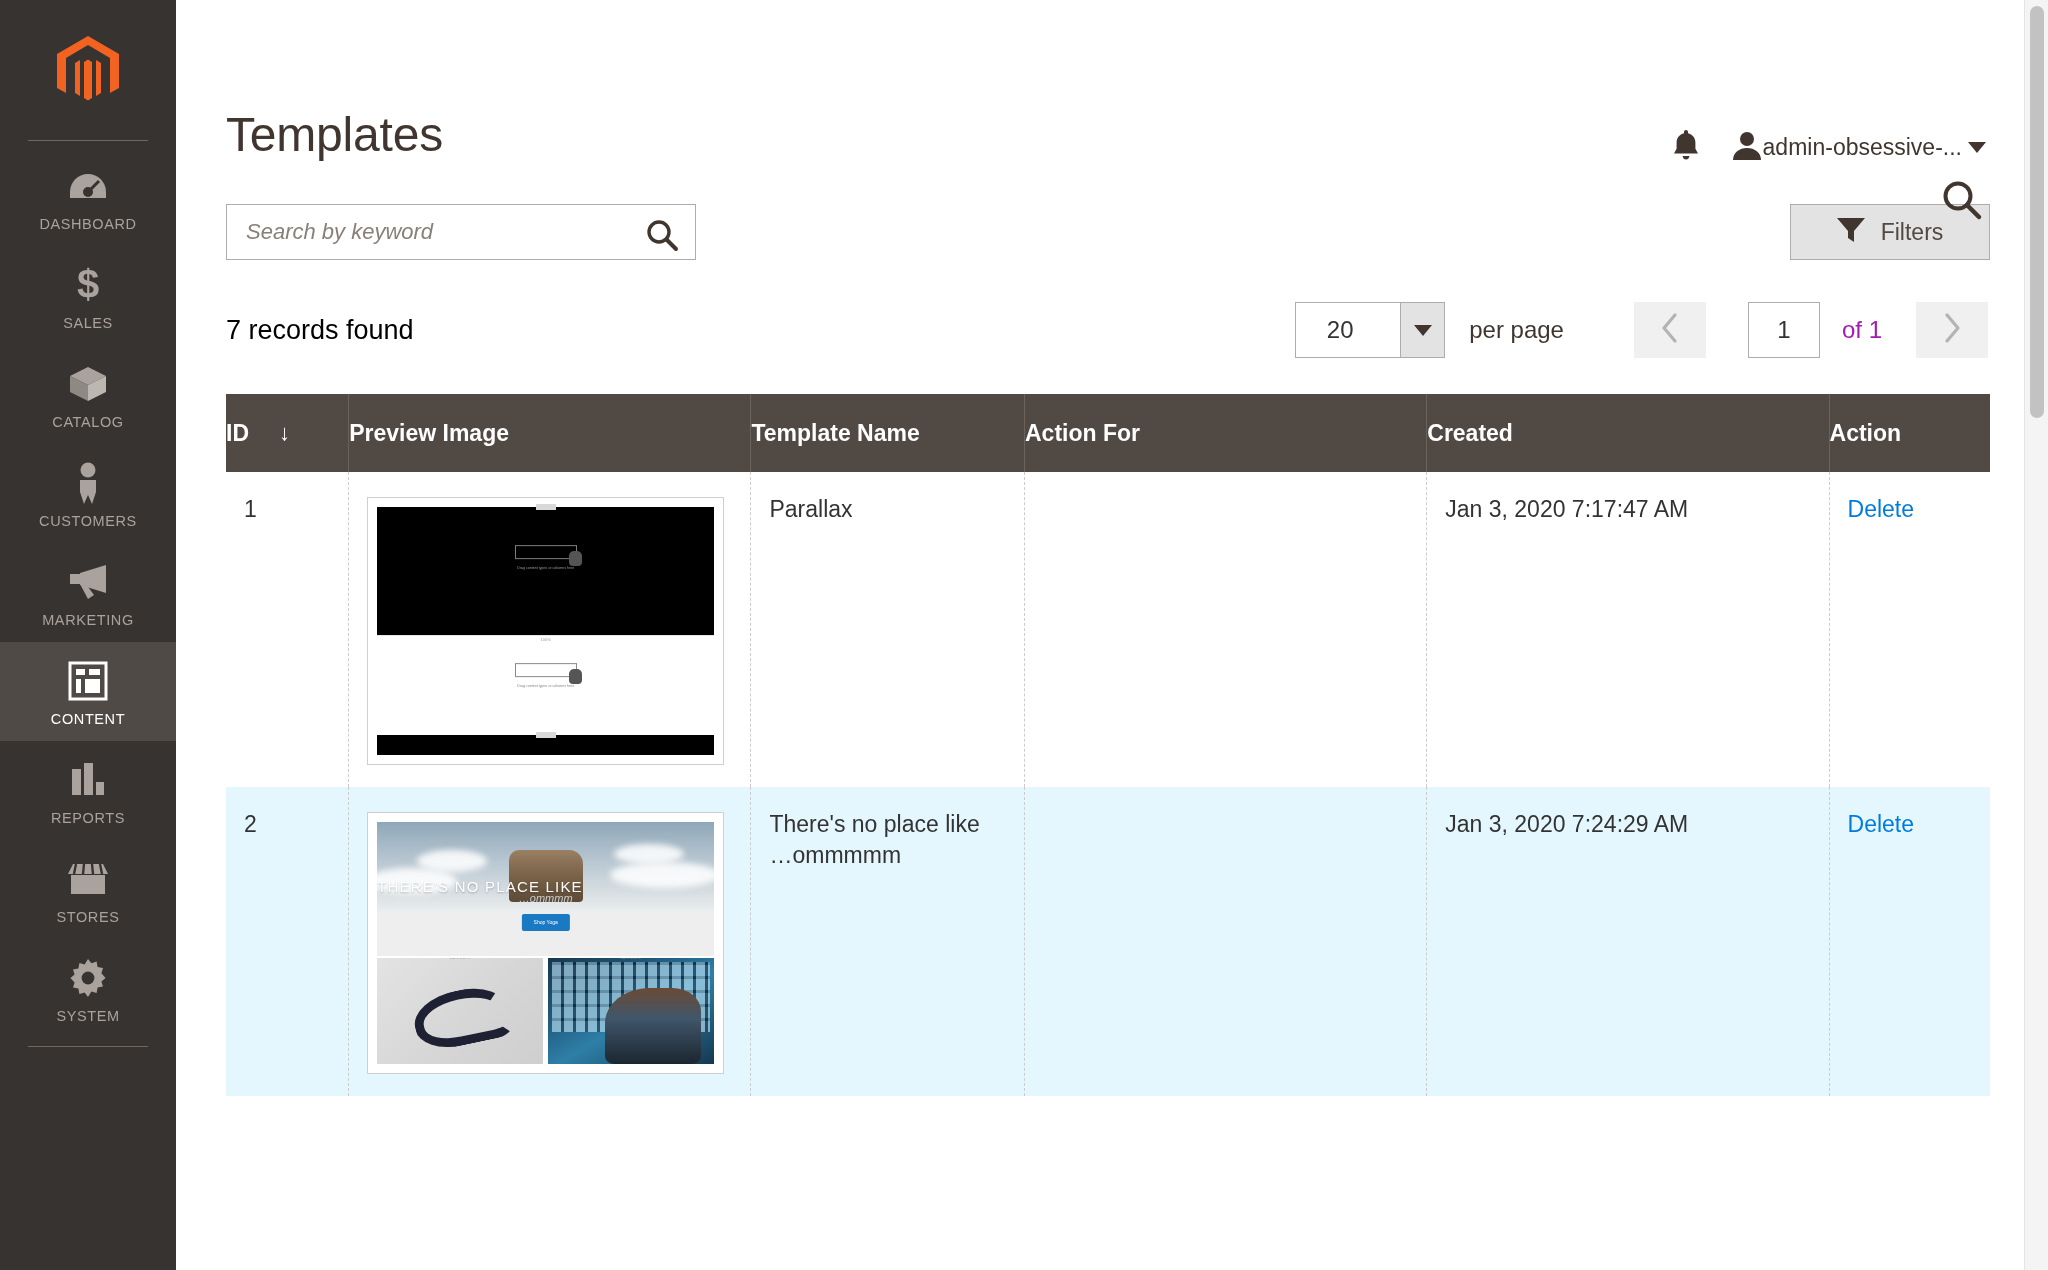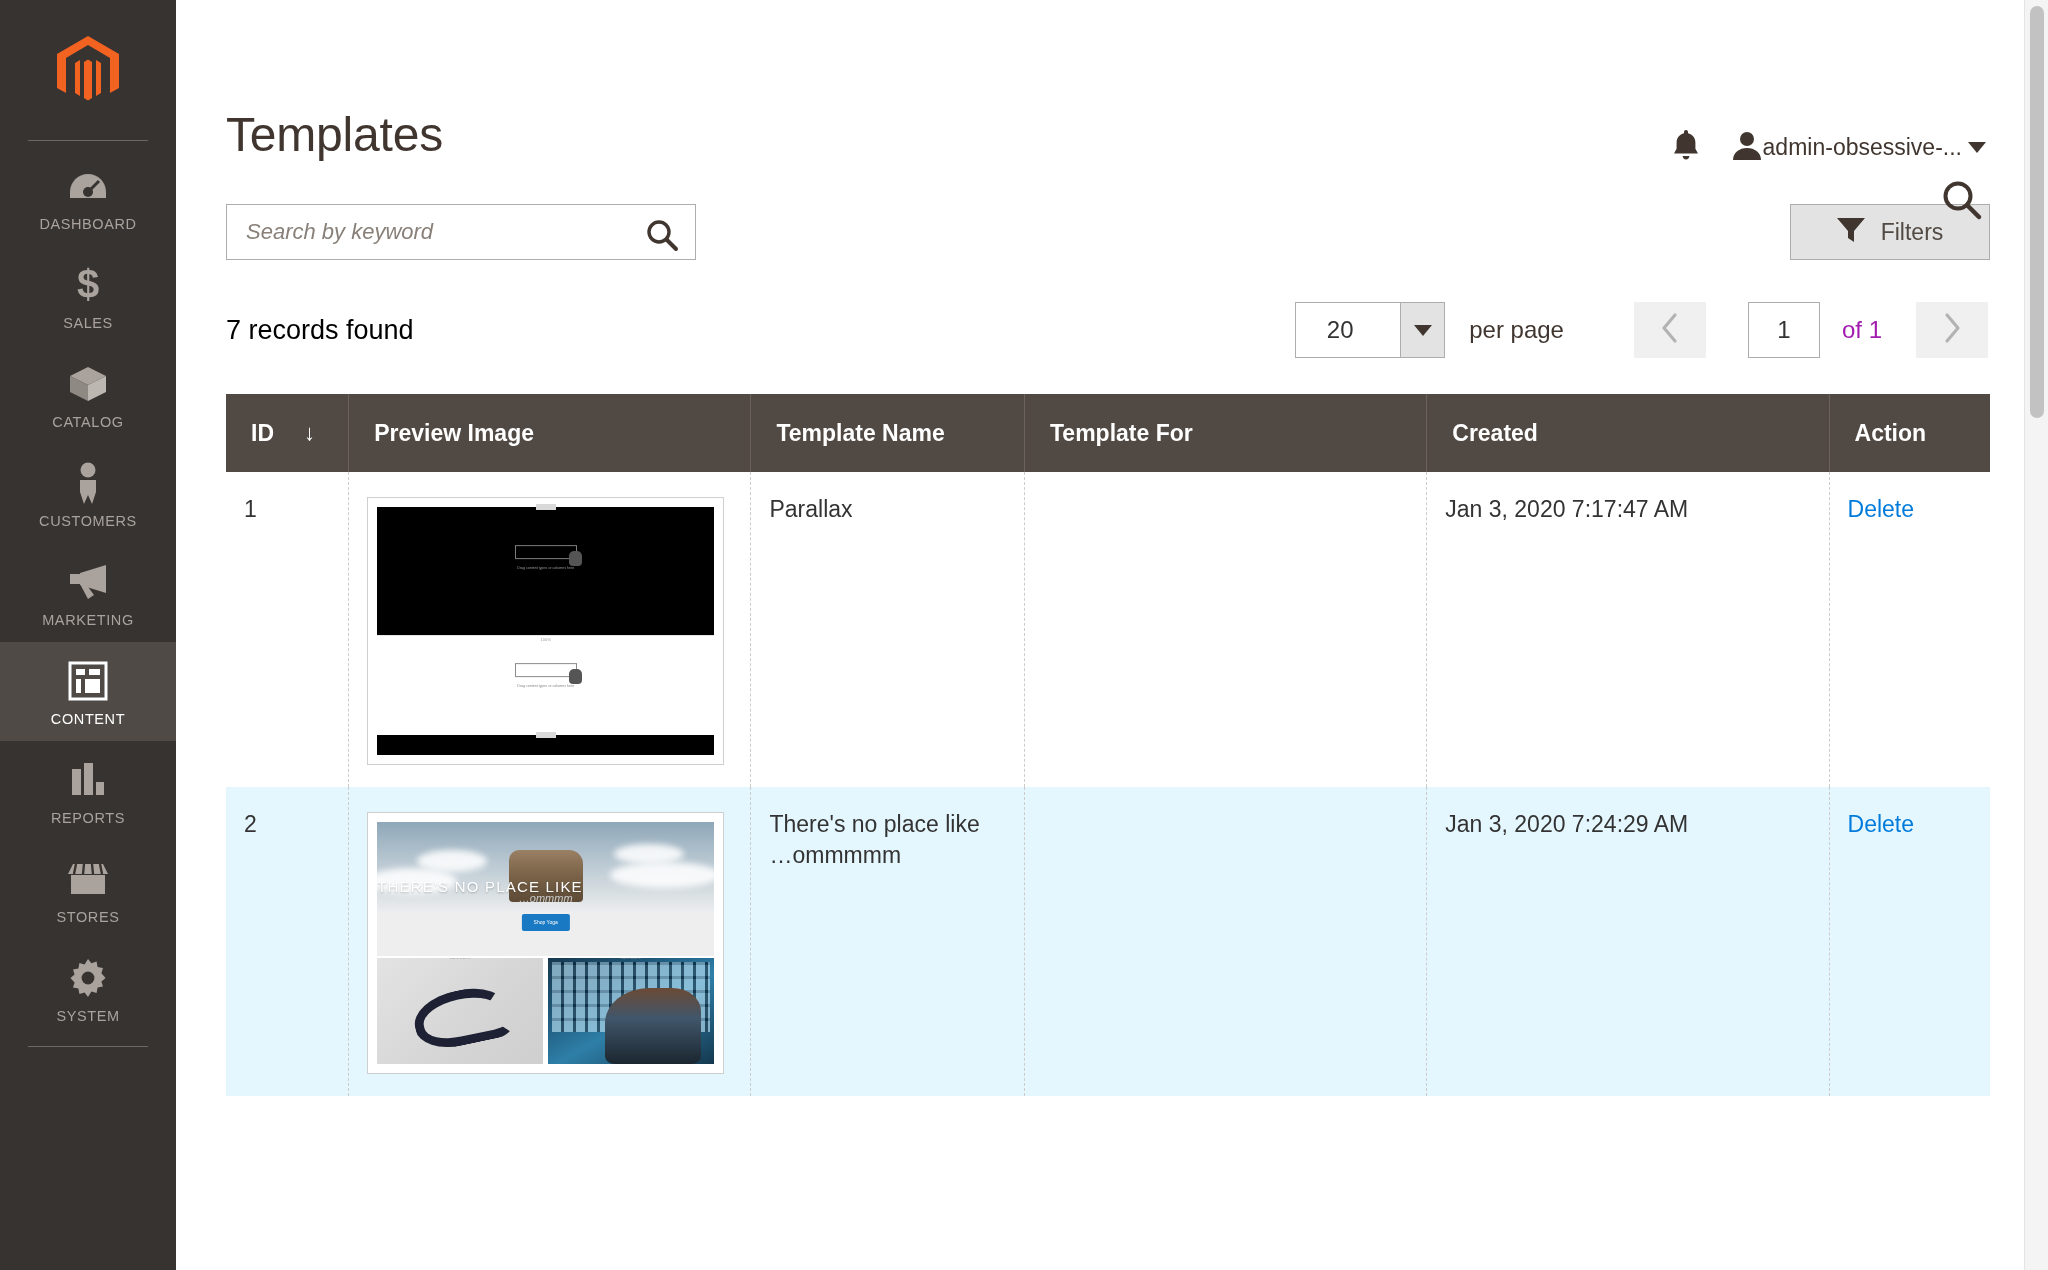--- a/index.html
+++ b/index.html
@@ -136,21 +136,21 @@
     width: 72px; height: 56px; border: 1px solid #adadad; background: #fff;
     display: flex; align-items: center; justify-content: center;
     margin-left: 42px; font-size: 24px; color: #333;
   }
   .pg-of { font-size: 24px; color: #a21caf; margin: 0 34px 0 22px; }
 
   
   .grid { width: 100%; margin-top: 36px; border-collapse: collapse; table-layout: fixed; }
   .grid th {
     background: #514943; color: #ffffff; text-align: left;
-    font-size: 23px; font-weight: 700; padding: 22px 25px;
+    font-size: 23px; font-weight: 700; padding: 22px 0;
     border-right: 1px solid #6b625c; vertical-align: middle;
     height: 78px;
   }
   .grid th:last-child { border-right: 0; }
   .th-id-inner { display: flex; align-items: center; gap: 30px; }
   .sort-arrow { font-size: 22px; font-weight: 400; }
   .grid td {
     font-size: 23px; color: #333333; padding: 22px 18px;
     border-right: 1px dashed #cccccc; vertical-align: top;
     line-height: 1.33;
@@ -485,21 +485,21 @@
         <thead>
           <tr>
             <th class="col-id">
               <span class="th-id-inner">
                 <span>ID</span>
                 <span class="sort-arrow">↓</span>
               </span>
             </th>
             <th class="col-preview">Preview Image</th>
             <th class="col-name">Template Name</th>
-            <th class="col-for">Template For</th>
+            <th class="col-for">Action For</th>
             <th class="col-created">Created</th>
             <th class="col-action">Action</th>
           </tr>
         </thead>
         <tbody>
 
           <tr class="row-even">
             <td class="col-id">1</td>
             <td class="col-preview">
               <div class="thumb">

